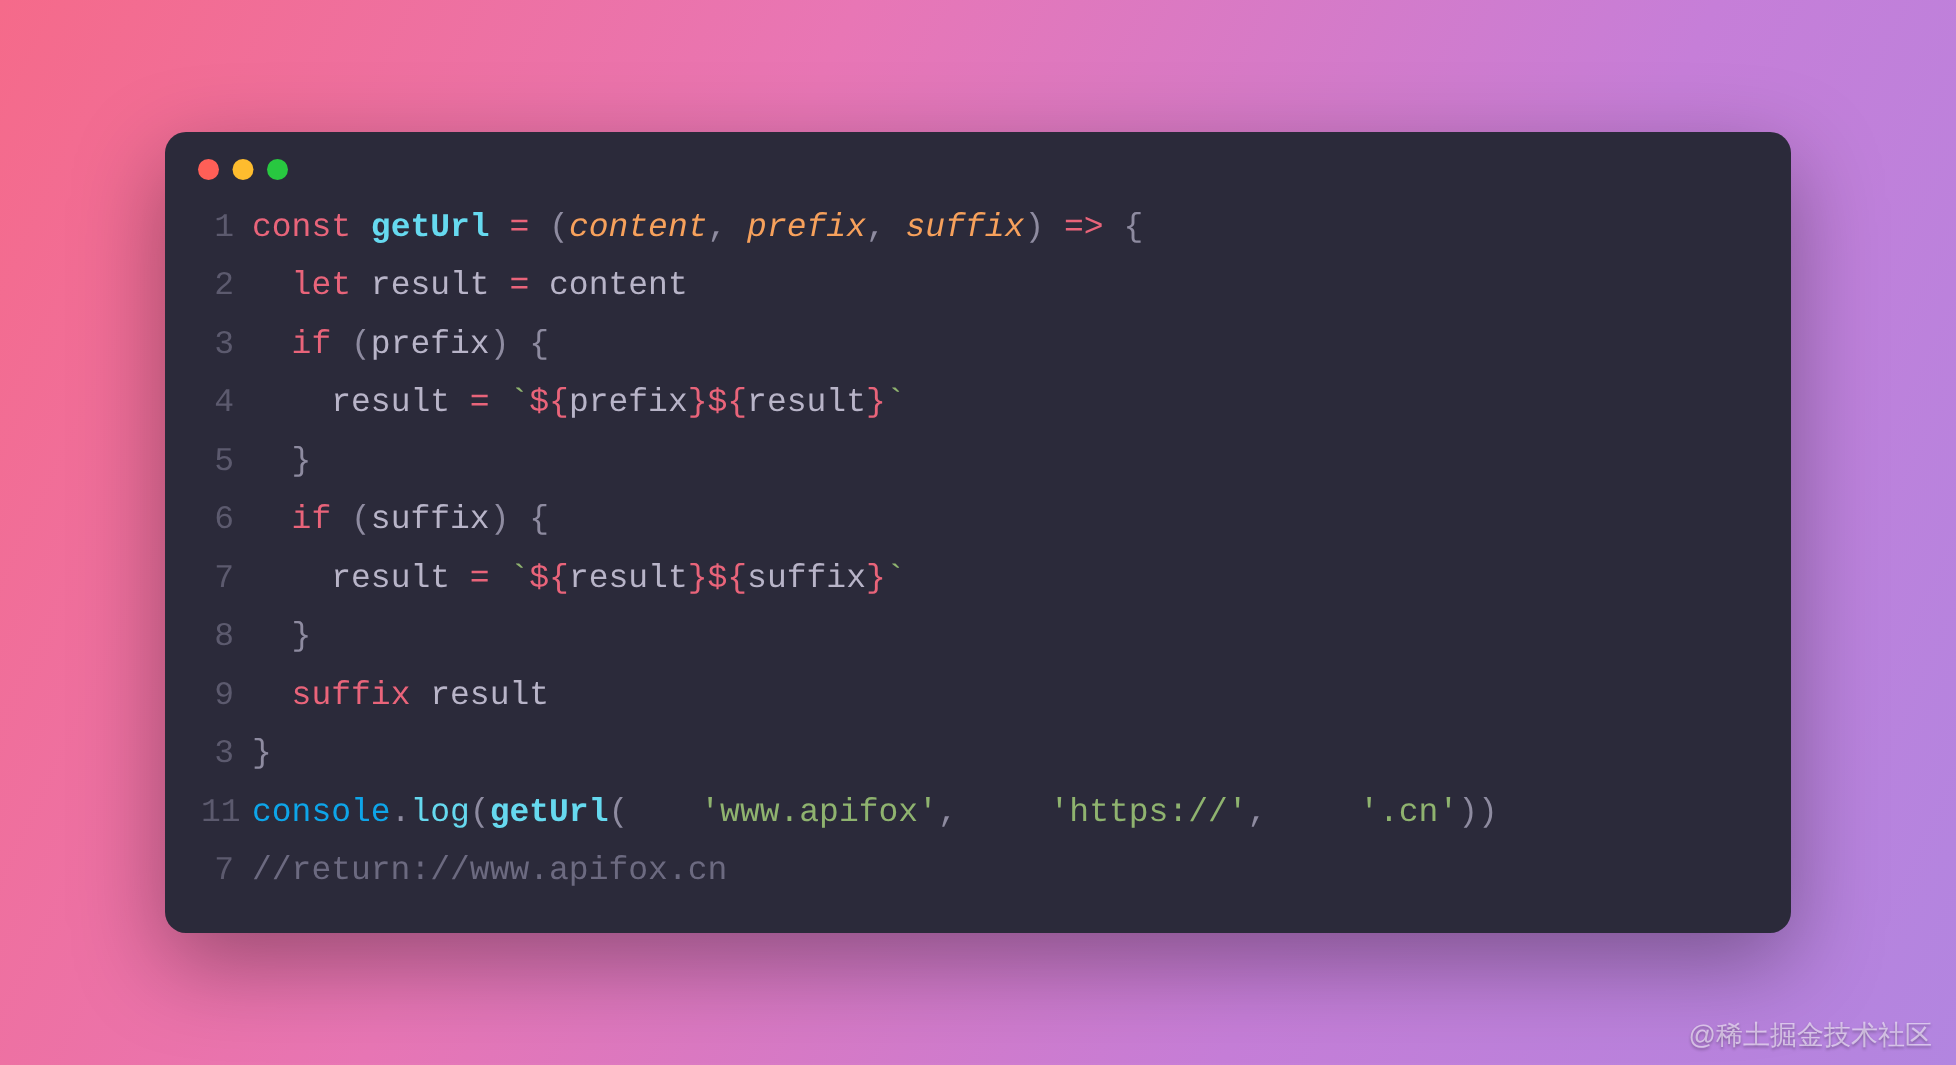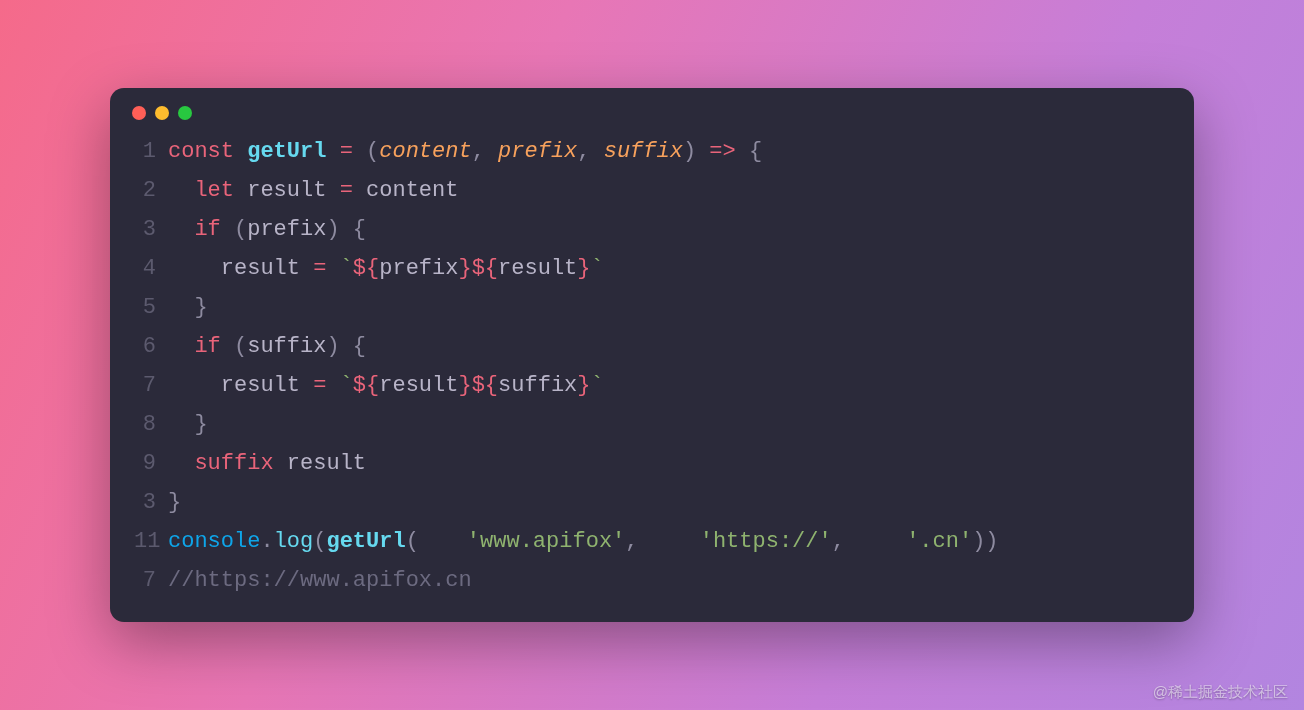--- a/index.html
+++ b/index.html
@@ -61,21 +61,21 @@
   .tok-interp-id{ color: #b8b4c8; }
   .tok-builtin  { color: #0ea5e9; text-align: right; }
   .tok-method   { color: #66d9ef; }
   .tok-comment  { color: #6c6a80; }
   .watermark {
     position: absolute;
     right: 16px;
     bottom: 8px;
     color: rgba(255,255,255,0.55);
     font-family: -apple-system, "Helvetica Neue", Arial, sans-serif;
-    font-size: 15px;
+    font-size: 18px;
     text-shadow: 0 1px 2px rgba(0,0,0,0.3);
   }
 </style>
 </head>
 <body>
 
 <div class="editor-window">
   <div class="titlebar">
     <div class="dot dot-red"></div>
     <div class="dot dot-yellow"></div>
@@ -86,17 +86,17 @@
       <div class="code-line"><span class="gutter">2</span><span class="code-text"><span class="tok-ident">  </span><span class="tok-keyword">let </span><span class="tok-ident">result</span><span class="tok-ident"> </span><span class="tok-operator">=</span><span class="tok-ident"> </span><span class="tok-ident">content</span></span></div>
       <div class="code-line"><span class="gutter">3</span><span class="code-text"><span class="tok-ident">  </span><span class="tok-keyword">if </span><span class="tok-punct">(</span><span class="tok-ident">prefix</span><span class="tok-punct">)</span><span class="tok-ident"> </span><span class="tok-punct">{</span></span></div>
       <div class="code-line"><span class="gutter">4</span><span class="code-text"><span class="tok-ident">    </span><span class="tok-ident">result</span><span class="tok-ident"> </span><span class="tok-operator">=</span><span class="tok-ident"> </span><span class="tok-tmpl">`</span><span class="tok-interp">${</span><span class="tok-interp-id">prefix</span><span class="tok-interp">}</span><span class="tok-interp">${</span><span class="tok-interp-id">result</span><span class="tok-interp">}</span><span class="tok-tmpl">`</span></span></div>
       <div class="code-line"><span class="gutter">5</span><span class="code-text"><span class="tok-ident">  </span><span class="tok-punct">}</span></span></div>
       <div class="code-line"><span class="gutter">6</span><span class="code-text"><span class="tok-ident">  </span><span class="tok-keyword">if </span><span class="tok-punct">(</span><span class="tok-ident">suffix</span><span class="tok-punct">)</span><span class="tok-ident"> </span><span class="tok-punct">{</span></span></div>
       <div class="code-line"><span class="gutter">7</span><span class="code-text"><span class="tok-ident">    </span><span class="tok-ident">result</span><span class="tok-ident"> </span><span class="tok-operator">=</span><span class="tok-ident"> </span><span class="tok-tmpl">`</span><span class="tok-interp">${</span><span class="tok-interp-id">result</span><span class="tok-interp">}</span><span class="tok-interp">${</span><span class="tok-interp-id">suffix</span><span class="tok-interp">}</span><span class="tok-tmpl">`</span></span></div>
       <div class="code-line"><span class="gutter">8</span><span class="code-text"><span class="tok-ident">  </span><span class="tok-punct">}</span></span></div>
       <div class="code-line"><span class="gutter">9</span><span class="code-text"><span class="tok-ident">  </span><span class="tok-keyword">suffix </span><span class="tok-ident">result</span></span></div>
       <div class="code-line"><span class="gutter">3</span><span class="code-text"><span class="tok-punct">}</span></span></div>
       <div class="code-line"><span class="gutter">11</span><span class="code-text"><span class="tok-builtin">console</span><span class="tok-punct">.</span><span class="tok-method">log</span><span class="tok-punct">(</span><span class="tok-funcname">getUrl</span><span class="tok-punct">(</span><span class="tok-string">'www.apifox'</span><span class="tok-punct">, </span><span class="tok-string">'https://'</span><span class="tok-punct">, </span><span class="tok-string">'.cn'</span><span class="tok-punct">)</span><span class="tok-punct">)</span></span></div>
-      <div class="code-line"><span class="gutter">7</span><span class="code-text"><span class="tok-comment">//https://www.apifox.cn</span></span></div>
+      <div class="code-line"><span class="gutter">7</span><span class="code-text"><span class="tok-comment">//return://www.apifox.cn</span></span></div>
     </div>
 </div>
 
 <div class="watermark">@稀土掘金技术社区</div>
 
 </body></html>

